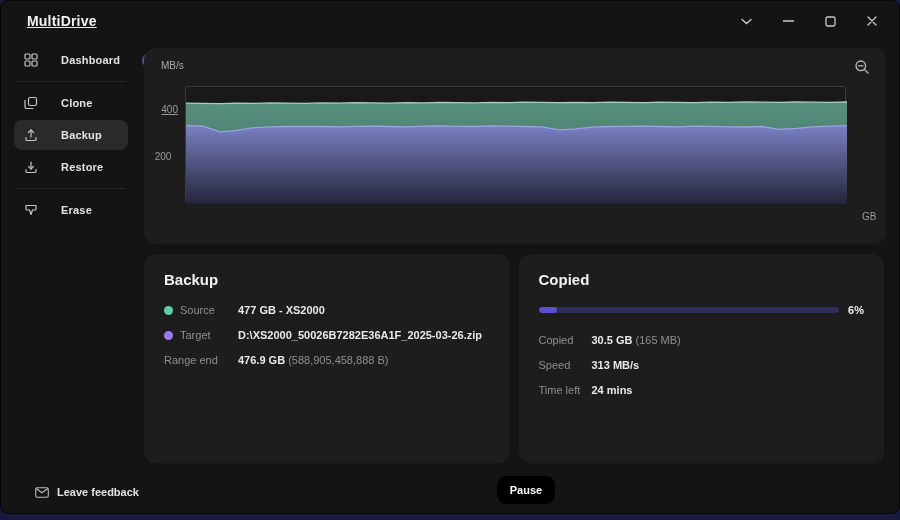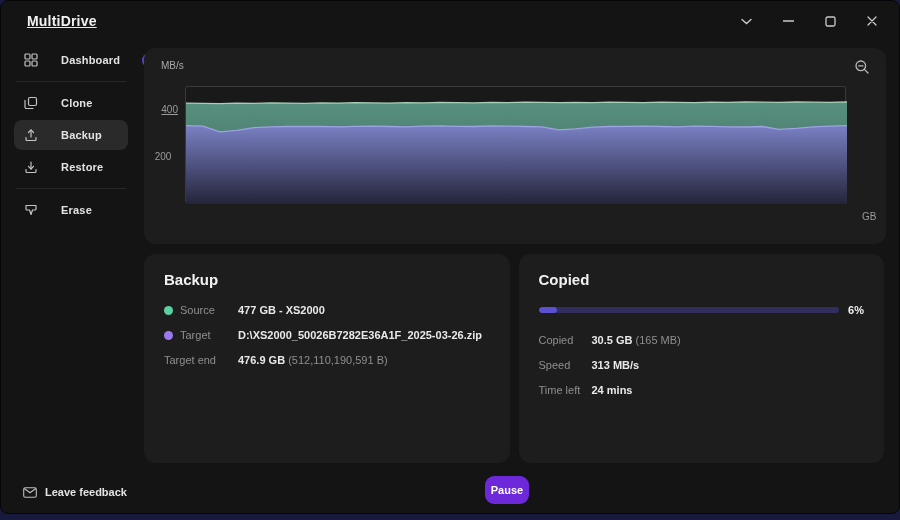--- a/index.html
+++ b/index.html
@@ -57,27 +57,27 @@
   .row-value { font-size:11px; font-weight:700; color:#e9e9e9; white-space:nowrap; }
   .row-value .secondary { font-weight:400; color:#8f8f8f;margin-top:31px; }
 
   .stat-row { display:grid; grid-template-columns:53px 1fr; align-items:center; margin-bottom:13px; }
   .progress-row { display:flex; align-items:center; gap:9px; margin:6px 0 18px 0; }
   .progress-track { flex:1; height:6px; background:#312d5c; border-radius:3px; overflow:hidden; }
   .progress-fill { height:100%; background:#5a50d2; border-radius:3px; }
   .progress-pct { font-size:11px; font-weight:700; color:#efefef; }
 
   
-  .footer { position:absolute; left:0; right:0; bottom:0; height:50px; }
+  .footer { position:absolute; left:12px; right:0; bottom:0; height:50px; }
   .feedback { position:absolute; left:22px; bottom:15px; display:flex; align-items:center; gap:8px;
               color:#e3e3e3; }
   .feedback .ficon { color:#bdbdbd; display:flex; }
   .feedback .flabel { font-size:11px; font-weight:600; }
-  .pause-btn { position:absolute; left:484px; bottom:9px; width:44px; height:28px; border:none;
-               border-radius:9px; background:#6d28d9; color:#fff; font-family:"Liberation Sans",sans-serif;
+  .pause-btn { position:absolute; left:484px; bottom:9px; width:58px; height:28px; border:none;
+               border-radius:9px; background:#000000; color:#fff; font-family:"Liberation Sans",sans-serif;
                font-size:11px; font-weight:600; cursor:pointer; }
 </style>
 </head>
 <body>
 
 <div class="window">
 
   <div class="titlebar">
     <div class="app-title">MultiDrive</div>
     <div class="win-controls">
@@ -225,25 +225,25 @@
           <span class="row-label">
             <span class="dot purple"></span>
             <span>Target</span>
           </span>
           <span class="row-value">D:\XS2000_50026B7282E36A1F_2025-03-26.zip</span>
         </div>
 
 
         <div class="info-row">
           <span class="row-label">
-            <span>Target end</span>
+            <span>Range end</span>
           </span>
           <span class="row-value">
             <span>476.9 GB</span>
-            <span class="secondary">(512,110,190,591 B)</span>
+            <span class="secondary">(588,905,458,888 B)</span>
           </span>
         </div>
       </section>
 
       <section class="card">
         <h2 class="card-title">Copied</h2>
 
         <div class="progress-row">
           <div class="progress-track">
             <div class="progress-fill" id="progress-fill" style="width: 6%;"></div>

